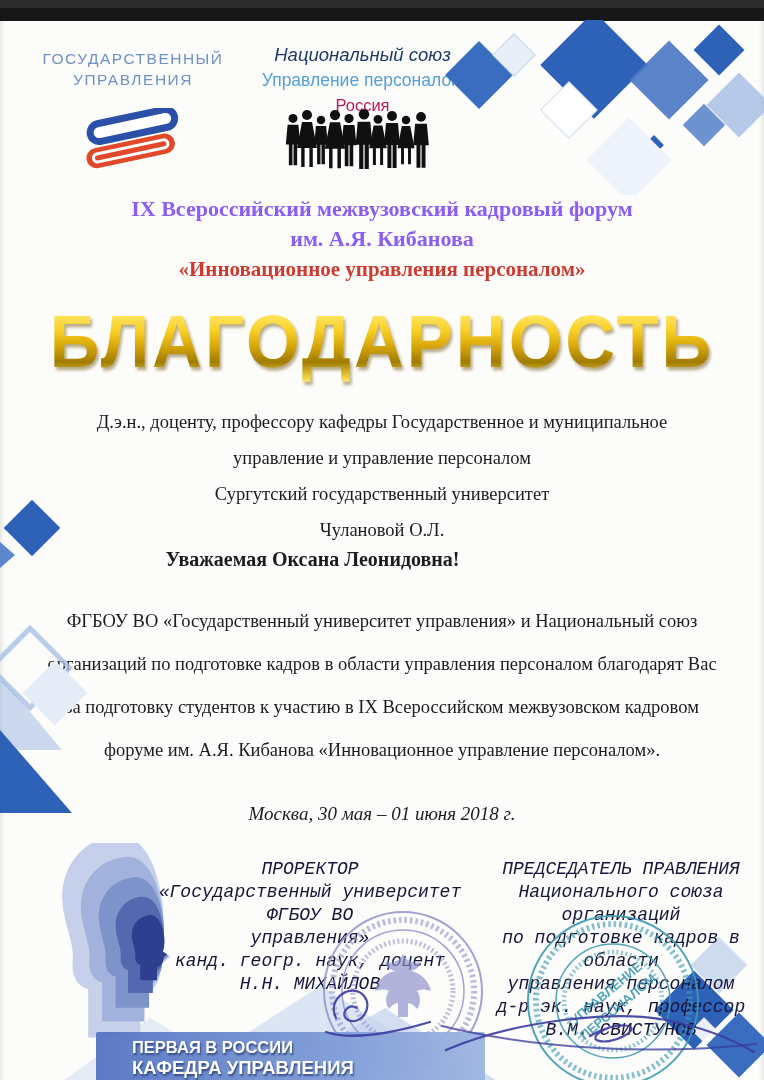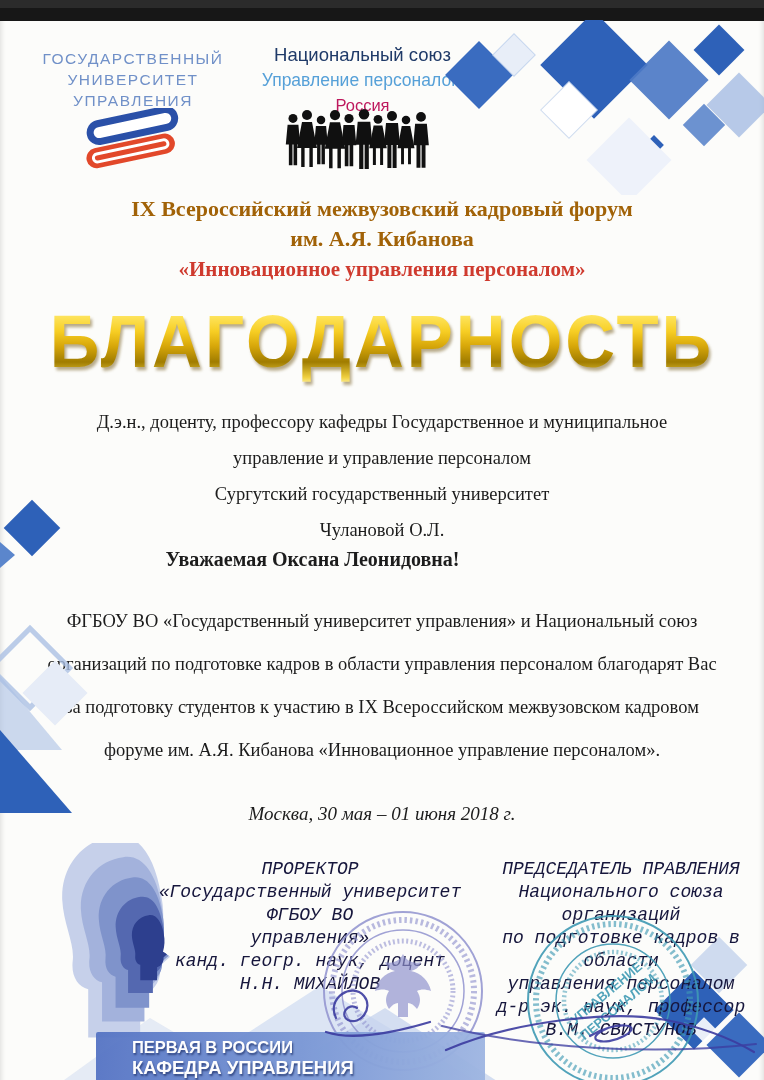--- a/index.html
+++ b/index.html
@@ -12,27 +12,27 @@
   .abs{position:absolute;}
   .scan-top{left:0;top:0;width:764px;height:13px;background:#171717;}
   .scan-bottom{left:0;bottom:0;width:764px;height:5px;background:#dcdcd6;}
 
   
   .guu-text{left:28px;top:40px;width:210px;text-align:center;
     font-family:"Liberation Sans",sans-serif;font-size:15.5px;line-height:21px;
     color:#7090c8;letter-spacing:1.5px;}
   .union-text{left:255px;top:34px;width:215px;text-align:center;
     font-family:"Liberation Sans",sans-serif;}
-  .union-l1{font-size:18.5px;color:#1f3a68;line-height:26px;}
+  .union-l1{font-size:18.5px;color:#1f3a68;line-height:26px;font-style:italic;}
   .union-l2{font-size:17.5px;color:#56a0d8;line-height:25px;}
   .union-l3{font-size:16.5px;color:#be185d;line-height:24px;}
 
   
   .forum{left:0;top:186px;width:764px;text-align:center;font-weight:bold;}
-  .forum-l1,.forum-l2{font-size:22px;line-height:30px;color:#a16207;}
+  .forum-l1,.forum-l2{font-size:22px;line-height:30px;color:#8b5cf6;}
   .forum-l3{font-size:21px;line-height:30px;color:#cf3a2e;}
 
   
   .heading{left:0;top:294px;width:764px;text-align:center;
     font-family:"Liberation Sans",sans-serif;font-weight:700;
     font-size:69px;letter-spacing:3px;transform:scaleY(1.08);
     background:linear-gradient(180deg,#fff8c8 2%,#ffe96a 16%,#f7ce24 38%,#d8a80a 55%,#a07c00 74%,#f0d040 92%,#fff2a0 100%);
     -webkit-background-clip:text;background-clip:text;color:transparent;
     filter:drop-shadow(2px 3px 1.5px rgba(100,70,0,.45));}
 
@@ -62,21 +62,20 @@
 </style>
 </head>
 <body>
 
 <div class="page">
 
   <div class="abs scan-top"></div>
 
   <div class="abs guu-text">
     <div>ГОСУДАРСТВЕННЫЙ</div>
-    <div>УНИВЕРСИТЕТ</div>
     <div>УПРАВЛЕНИЯ</div>
   </div>
 
   <svg class="abs" style="left:60px;top:100px;" width="150" height="62" viewBox="0 0 150 62">
     <g transform="rotate(-12 75 20)">
       <rect x="30" y="8" width="86" height="18" rx="9" fill="#ffffff" stroke="#2a50a8" stroke-width="7"></rect>
     </g>
     <g transform="rotate(-12 75 44)">
       <rect x="26" y="32" width="90" height="20" rx="10" fill="#e2482a"></rect>
       <rect x="33" y="38" width="76" height="8" rx="4" fill="none" stroke="#ffffff" stroke-width="3"></rect>

